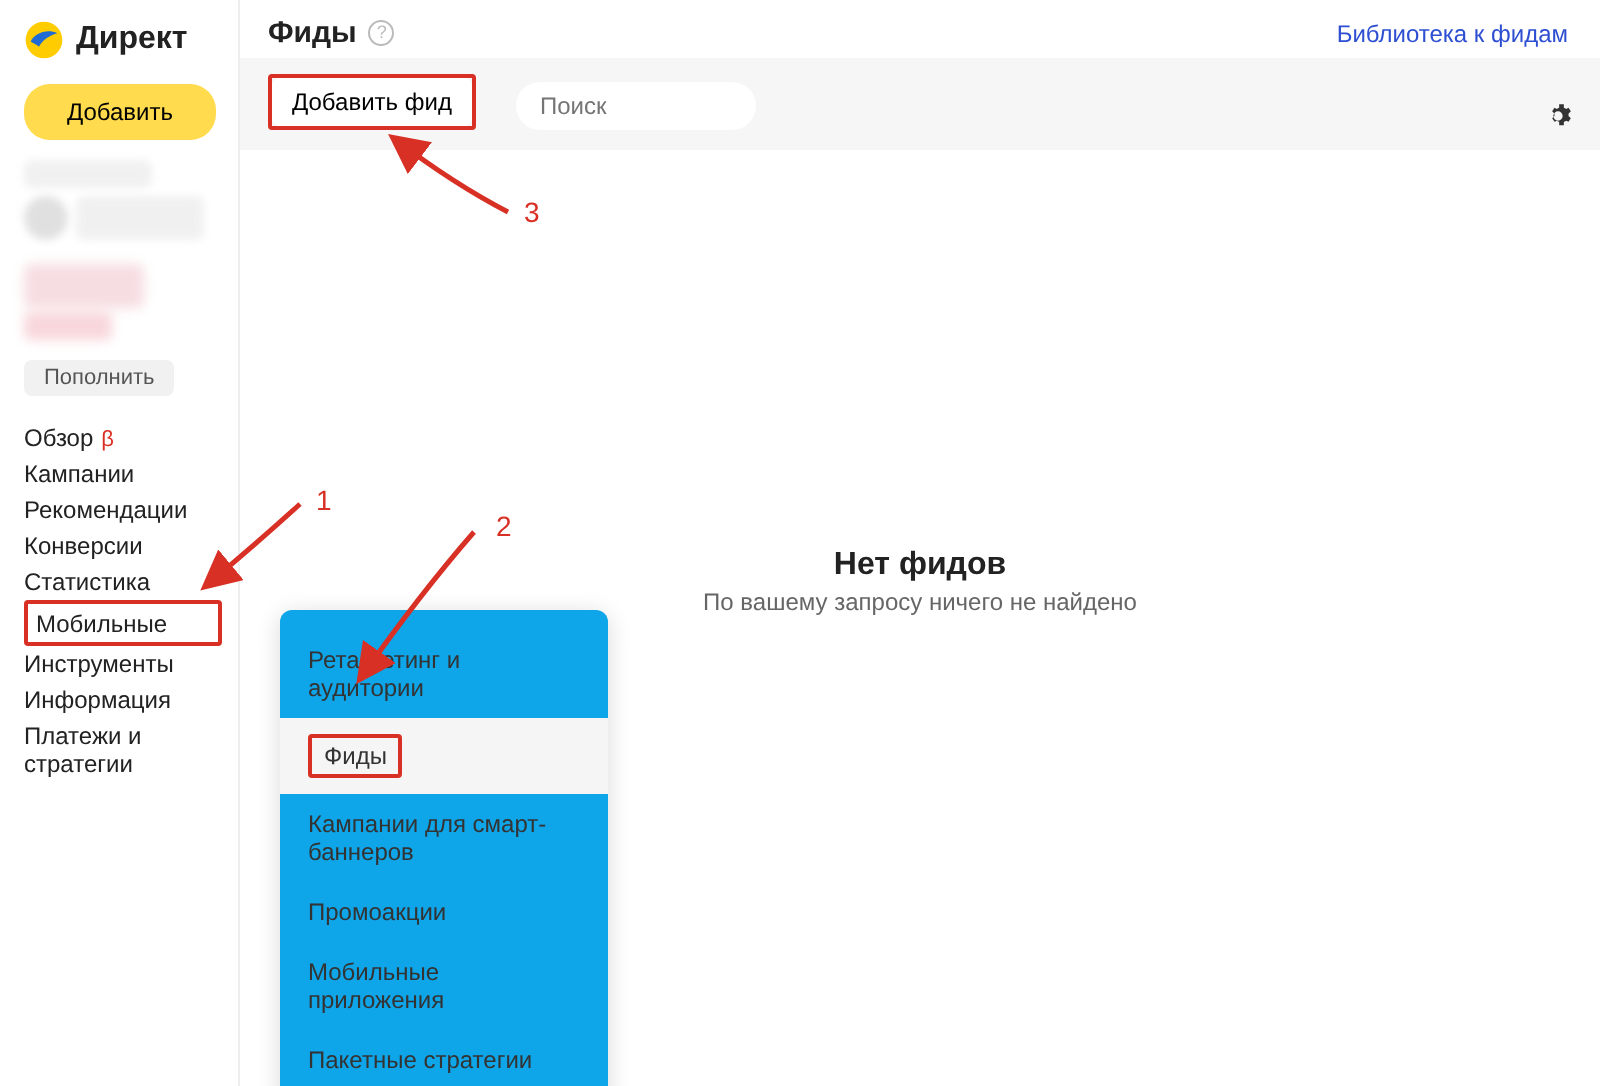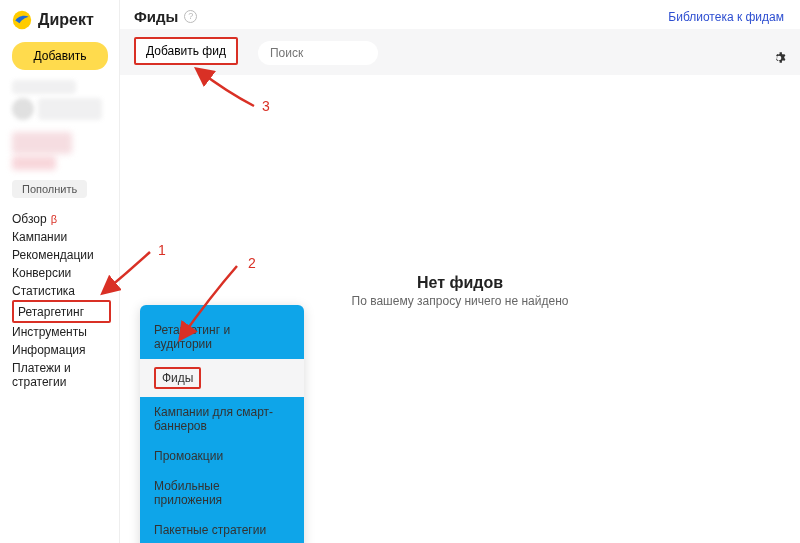--- a/index.html
+++ b/index.html
@@ -68,21 +68,21 @@
   <div class="blur-pink2"></div>
 
   <span class="topup">Пополнить</span>
 
   <div class="nav">
     <span class="nav-item beta">Обзор</span>
     <span class="nav-item">Кампании</span>
     <span class="nav-item">Рекомендации</span>
     <span class="nav-item">Конверсии</span>
     <span class="nav-item">Статистика</span>
-    <span class="red-box"><span class="nav-item active">Ретаргетинг</span></span>
+    <span class="red-box"><span class="nav-item active">Мобильные</span></span>
     <span class="nav-item">Инструменты</span>
     <span class="nav-item">Информация</span>
     <span class="nav-item">Платежи и стратегии</span>
   </div>
 </div>
 
 <div class="main">
   <div class="page-head">
     <div class="page-title-row">
       <span class="page-title">Фиды</span>

